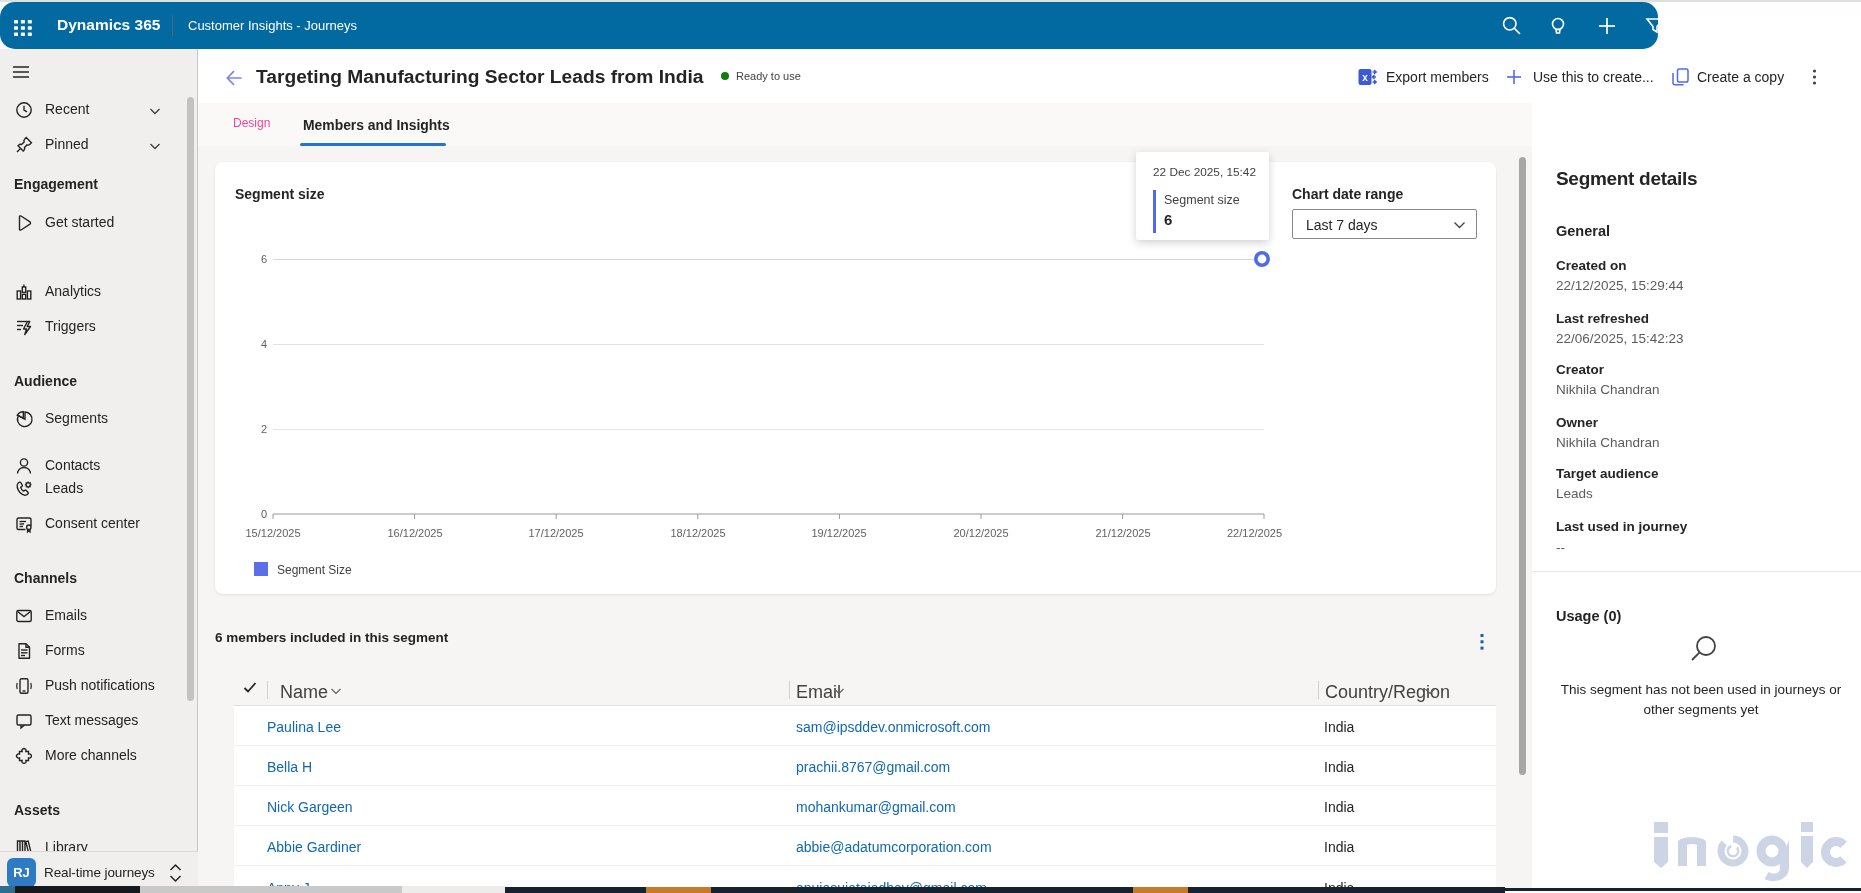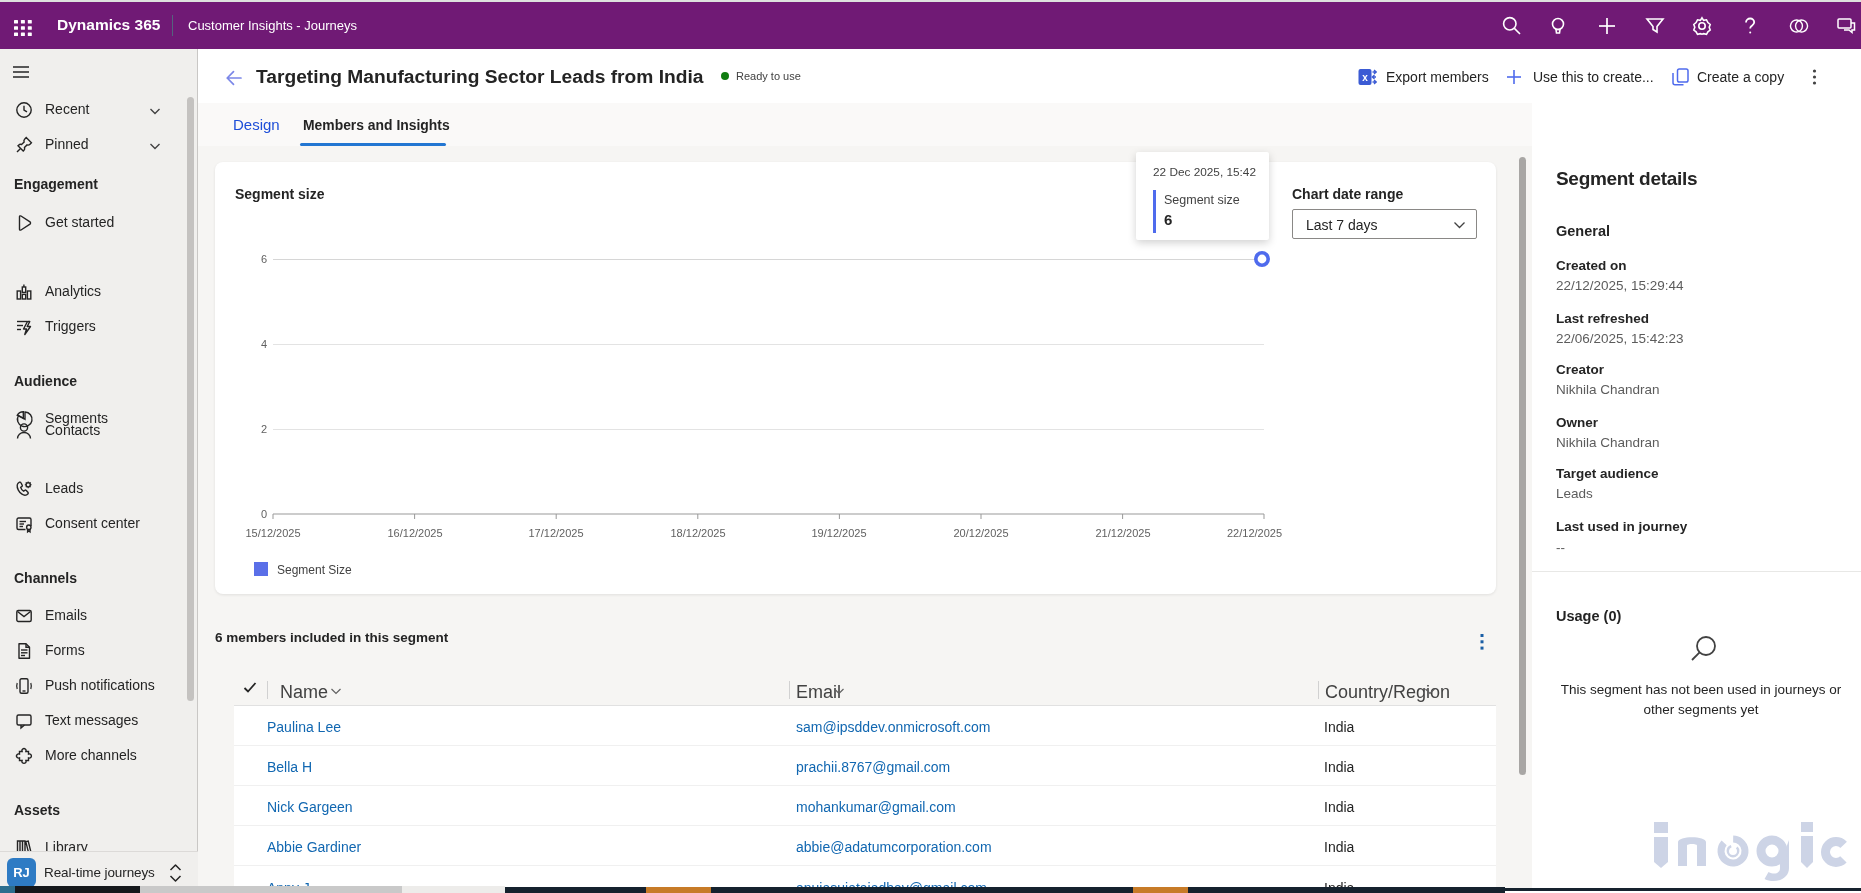--- a/index.html
+++ b/index.html
@@ -1,19 +1,19 @@
 <!DOCTYPE html>
 <html><head>
 <meta charset="utf-8">
 <style>
 * { margin:0; padding:0; box-sizing:border-box; }
 html,body { width:1861px; height:893px; overflow:hidden; font-family:"Liberation Sans", sans-serif; background:#fff; position:relative; }
 .abs { position:absolute; }
 .topstrip { position:absolute; left:0; top:0; width:1861px; height:2px; background:#dde1de; z-index:5; }
-.navbar { position:absolute; left:0; top:2px; width:1861px; height:47px; background:#701a75; color:#fff; z-index:5; }
+.navbar { position:absolute; left:0; top:2px; width:1658px; height:47px; background:#0369a1; color:#fff; z-index:5;border-radius:15px; }
 .nav-title { position:absolute; left:57px; top:14px; font-size:15.5px; font-weight:bold; color:#fff; }
 .nav-sep { position:absolute; left:172px; top:13px; width:1px; height:21px; background:#55627e; }
 .nav-app { position:absolute; left:188px; top:16px; font-size:13px; color:#fff; }
 .nav-ic { position:absolute; top:13px; width:22px; height:22px; }
 .sidebar { position:absolute; left:0; top:49px; width:198px; height:844px; background:#f0efed; z-index:4; }
 .sb-item { position:absolute; left:0; width:198px; height:34px; }
 .sb-icon { position:absolute; left:14px; top:7px; width:20px; height:20px; }
 .sb-text { position:absolute; left:45px; top:8px; font-size:14px; color:#242424; }
 .sb-header { position:absolute; left:14px; font-size:14px; font-weight:bold; color:#242424; }
 .sb-chev { position:absolute; left:148px; top:11px; width:14px; height:14px; }
@@ -22,21 +22,21 @@
 .rj-badge { position:absolute; left:7px; top:809px; width:29px; height:29px; background:#2e7bc4; border-radius:6px; color:#fff; font-size:13px; font-weight:bold; text-align:center; line-height:29px; }
 .rj-text { position:absolute; left:44px; top:816px; font-size:13.5px; font-weight:normal; color:#242424; letter-spacing:-0.1px; }
 .main-bg { position:absolute; left:198px; top:49px; width:1663px; height:844px; background:#fff; }
 .tabstrip-bg { position:absolute; left:198px; top:103px; width:1334px; height:43px; background:#faf9f8; }
 .content-bg { position:absolute; left:198px; top:146px; width:1334px; height:743px; background:#f6f5f3; }
 .right-panel { position:absolute; left:1532px; top:103px; width:329px; height:786px; background:#fff; }
 .hdr-title { position:absolute; left:256px; top:66px; font-size:19.2px; font-weight:bold; color:#242424; }
 .status-dot { position:absolute; left:721px; top:72px; width:8px; height:8px; border-radius:50%; background:#107c10; }
 .status-text { position:absolute; left:736px; top:70px; font-size:11px; color:#424242; }
 .tb-text { position:absolute; top:69px; font-size:14px; color:#242424; }
-.tab { position:absolute; top:116px; font-size:15px; color:#1d4ed8; }
+.tab { position:absolute; top:116px; font-size:12px; color:#ec4899; }
 .tab-underline { position:absolute; left:300px; top:143px; width:146px; height:3px; background:#2276d2; border-radius:2px; }
 .main-scroll { position:absolute; left:1519px; top:157px; width:7px; height:618px; background:#a8a6a4; border-radius:4px; z-index:6; }
 .bottomstrip { position:absolute; left:0; top:886px; width:1861px; height:7px; z-index:8; }
 .bs-seg { position:absolute; }
 
 .chart-card { position:absolute; left:215px; top:162px; width:1281px; height:432px; background:#fff; border-radius:8px; box-shadow:0 1px 3px rgba(0,0,0,0.09); }
 .card-title { position:absolute; left:20px; top:24px; font-size:14px; font-weight:bold; color:#242424; }
 .cdr-label { position:absolute; left:1077px; top:24px; font-size:14px; font-weight:bold; color:#242424; }
 .cdr-select { position:absolute; left:1077px; top:47px; width:185px; height:30px; border:1px solid #8a8886; border-radius:2px; background:#fff; }
 .cdr-text { position:absolute; left:13px; top:7px; font-size:14px; color:#242424; }
@@ -170,21 +170,21 @@
     <div class="sb-text">Triggers</div>
   </div>
   <div class="sb-header" style="top:324px">Audience</div>
   <div class="sb-item" style="top:353px">
     <svg class="sb-icon" viewBox="0 0 20 20" fill="none" stroke="#242424" stroke-width="1.4">
         <path d="M11 3 A 7.3 7.3 0 1 1 4.5 6.5 L11 10.3 Z"></path>
         <path d="M9.3 2.8 A 7 7 0 0 0 3.2 6.3 L9.3 9.3 Z"></path>
       </svg>
     <div class="sb-text">Segments</div>
   </div>
-  <div class="sb-item" style="top:365px">
+  <div class="sb-item" style="top:400px">
     <svg class="sb-icon" viewBox="0 0 20 20" fill="none" stroke="#242424" stroke-width="1.4">
         <circle cx="10" cy="6.5" r="3.6"></circle>
         <path d="M3.5 17.5 C3.5 13.9 6.4 11.5 10 11.5 C13.6 11.5 16.5 13.9 16.5 17.5"></path>
       </svg>
     <div class="sb-text">Contacts</div>
   </div>
   <div class="sb-item" style="top:423px">
     <svg class="sb-icon" viewBox="0 0 20 20" fill="none" stroke="#242424" stroke-width="1.4">
         <path d="M5.5 3.2 C4.3 3.8 3.4 4.8 3.2 6 C2.8 9.2 5 13.3 8 15.2 C9.4 16.1 11.3 16.4 12.6 15.8 L13.6 15.2 C14.3 14.8 14.4 13.9 13.9 13.3 L12.3 11.6 C11.9 11.1 11.2 11 10.7 11.4 L9.6 12.1 C8.2 11.3 7.1 9.9 6.7 8.4 L7.8 7.7 C8.3 7.3 8.5 6.6 8.2 6.1 L7.1 4 C6.8 3.3 6.1 3 5.5 3.2 Z"></path>
         <circle cx="14.2" cy="5.8" r="2.1"></circle>

